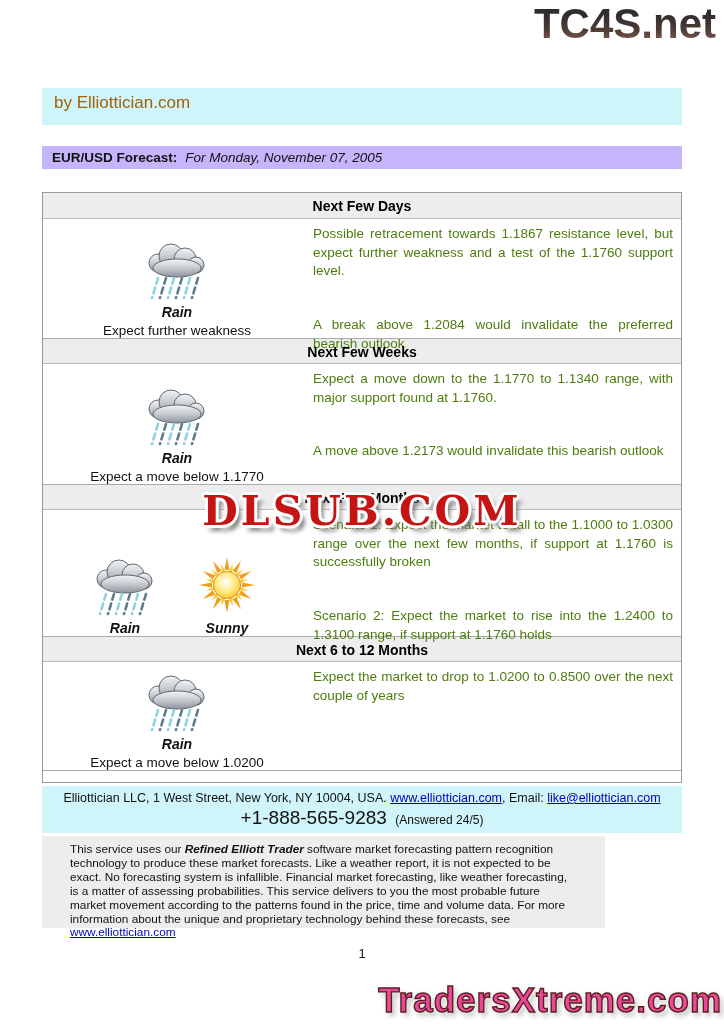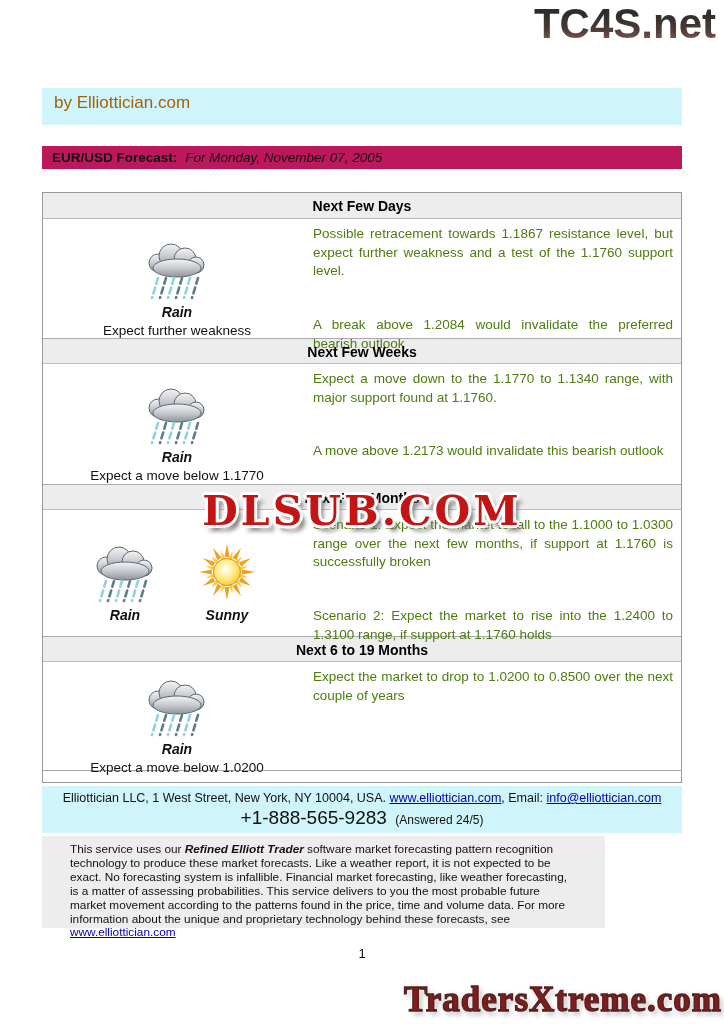--- a/index.html
+++ b/index.html
@@ -25,55 +25,55 @@
     font-size:41px;letter-spacing:3px;color:#c41414;white-space:nowrap;
     text-shadow:
       -2px -2px 0 #fff, 2px -2px 0 #fff, -2px 2px 0 #fff, 2px 2px 0 #fff,
       -3px 0 0 #fff, 3px 0 0 #fff, 0 -3px 0 #fff, 0 3px 0 #fff,
       5px 6px 4px rgba(110,110,110,0.85);
     z-index:30;
   }
   .tx-logo{
     position:absolute;top:980px;right:2px;
     font-size:35px;font-weight:bold;letter-spacing:1px;
-    color:#7f1d1d;
+    color:#ec4899;
     -webkit-text-stroke:1.4px #57201f;
     text-shadow:0 0 3px #ffffff,0 0 6px #e8e8e8,3px 4px 5px #b9b9b9;
-    white-space:nowrap;z-index:30;font-family:Liberation Serif, serif;
+    white-space:nowrap;z-index:30;
   }
   
   .title-bar{
     position:absolute;left:42px;top:88px;width:640px;height:37px;
     background:#cff4f9;display:flex;align-items:baseline;
     justify-content:space-between;box-sizing:border-box;padding:5px 14px 0 12px;
   }
   .title-bar .title{font-size:24px;color:#000;}
   .title-bar .byline{font-size:17px;color:#a16207;}
   .forecast-bar{
     position:absolute;left:42px;top:146px;width:640px;height:23px;
-    background:#be185d;display:flex;align-items:center;box-sizing:border-box;
+    background:#c4b5fd;display:flex;align-items:center;box-sizing:border-box;
     padding:0 10px;font-size:13.5px;
   }
   .forecast-bar .fb-label{font-weight:bold;margin-right:8px;}
   .forecast-bar .fb-date{font-style:italic;}
   
   .fc-table{
     position:absolute;left:42px;top:192px;width:640px;
     border:1px solid #999;box-sizing:border-box;background:#fff;
   }
   .sec-header{
     background:#ededed;border-top:1px solid #aaa;border-bottom:1px solid #bbb;
     font-weight:bold;font-size:14px;color:#000;
     padding:4px 10px;height:26px;box-sizing:border-box;line-height:18px;text-align:center;
   }
   .sec-header.first{border-top:none;}
   .sec-body{display:flex;box-sizing:border-box;}
   .icon-col{
     width:268px;flex:0 0 268px;display:flex;flex-direction:column;
-    align-items:center;justify-content:center;box-sizing:border-box;
+    align-items:center;justify-content:flex-end;box-sizing:border-box;
     padding-top:18px;
   }
   .icon-row{display:flex;gap:34px;}
   .icon-block{display:flex;flex-direction:column;align-items:center;}
   .wx-label{font-weight:bold;font-style:italic;font-size:14px;margin-top:4px;}
   .wx-caption{font-size:13.5px;margin-top:3px;white-space:nowrap;}
   .text-col{
     flex:1;box-sizing:border-box;padding:6px 8px 0 2px;
     font-size:13.5px;line-height:1.38;color:#4d7c0f;text-align:justify;
   }
@@ -238,21 +238,21 @@
           <span class="wx-label">Sunny</span>
         </div>
       </div>
     </div>
     <div class="text-col">
       <p>Scenario 1:  Expect the market to fall to the 1.1000 to 1.0300 range over the next few months, if support at 1.1760 is successfully broken</p>
       <p>Scenario 2:  Expect the market to rise into the 1.2400 to 1.3100 range, if support at 1.1760 holds</p>
     </div>
   </div>
 
-  <div class="sec-header">Next 6 to 19 Months</div>
+  <div class="sec-header">Next 6 to 12 Months</div>
   <div class="sec-body" style="height:108px;">
     <div class="icon-col">
       <span>
         <svg width="66" height="62" viewBox="0 0 66 62">
             <use href="#rain-sym"></use>
           </svg>
       </span>
       <span class="wx-label">Rain</span>
       <span class="wx-caption">Expect a move below 1.0200</span>
     </div>
@@ -261,21 +261,21 @@
     </div>
   </div>
 
   <div class="bottom-spacer"></div>
 </div>
 
 <div class="dlsub">DLSUB.COM</div>
 
 <div class="contact-bar">
   <div class="contact-line">
-    <span>Elliottician LLC, 1 West Street, New York, NY 10004, USA. </span><a href="#">www.elliottician.com</a><span>, Email: </span><a href="#">info@elliottician.com</a>
+    <span>Elliottician LLC, 1 West Street, New York, NY 10004, USA. </span><a href="#">www.elliottician.com</a><span>, Email: </span><a href="#">like@elliottician.com</a>
   </div>
   <div class="phone-line">
     <span class="phone">+1-888-565-9283</span>
     <span class="phone-note">(Answered 24/5)</span>
   </div>
 </div>
 
 <div class="disclaimer">
   <span>This service uses our </span><span class="product">Refined Elliott Trader</span><span> software market forecasting pattern recognition technology to produce these market forecasts. Like a weather report, it is not expected to be exact. No forecasting system is infallible. Financial market forecasting, like weather forecasting, is a matter of assessing probabilities. This service delivers to you the most probable future market movement according to the patterns found in the price, time and volume data. For more information about the unique and proprietary technology behind these forecasts, see </span><a href="#">www.elliottician.com</a>
 </div>

